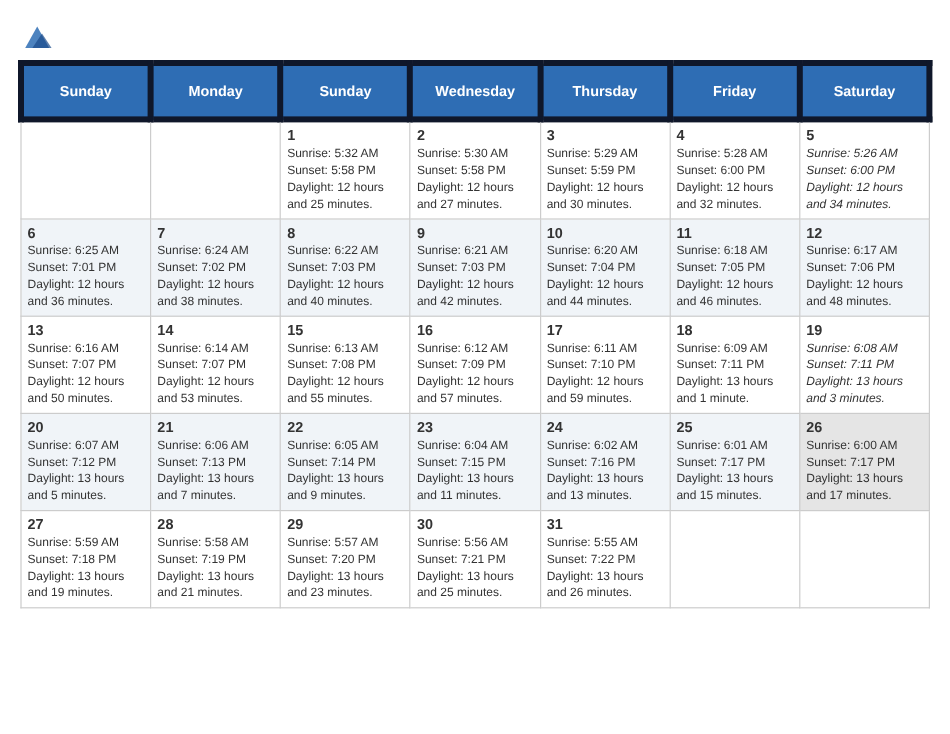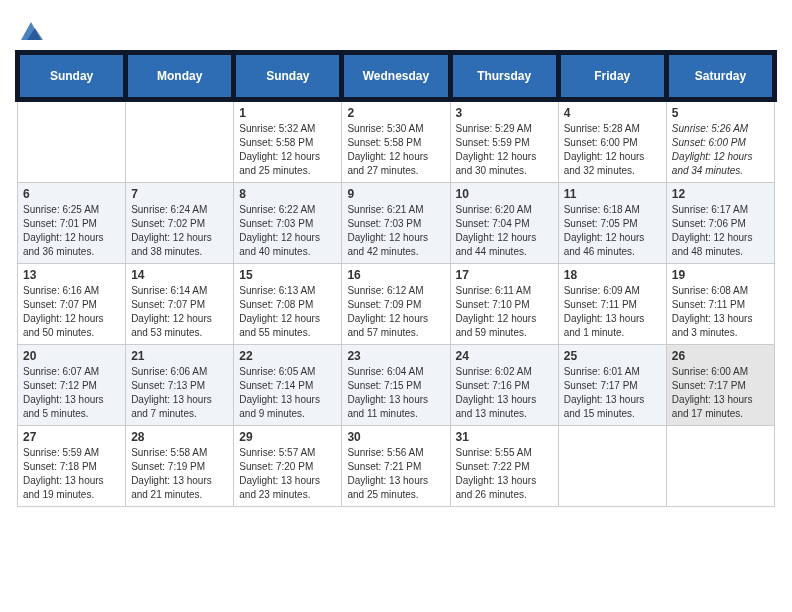--- a/index.html
+++ b/index.html
@@ -251,21 +251,21 @@
         </td>
         <td>
           <span class="day-num">18</span>
           <div class="day-info" style="white-space: pre-line;">Sunrise: 6:09 AM
 Sunset: 7:11 PM
 Daylight: 13 hours
 and 1 minute.</div>
         </td>
         <td>
           <span class="day-num">19</span>
-          <div class="day-info" style="white-space: pre-line;">Sunrise: 6:08 AM
+          <div class="day-info" style="white-space: pre-line; font-style: italic;">Sunrise: 6:08 AM
 Sunset: 7:11 PM
 Daylight: 13 hours
 and 3 minutes.</div>
         </td>
       </tr>
       <tr>
         <td style="background: rgb(240, 244, 248);">
           <span class="day-num">20</span>
           <div class="day-info" style="white-space: pre-line;">Sunrise: 6:07 AM
 Sunset: 7:12 PM

